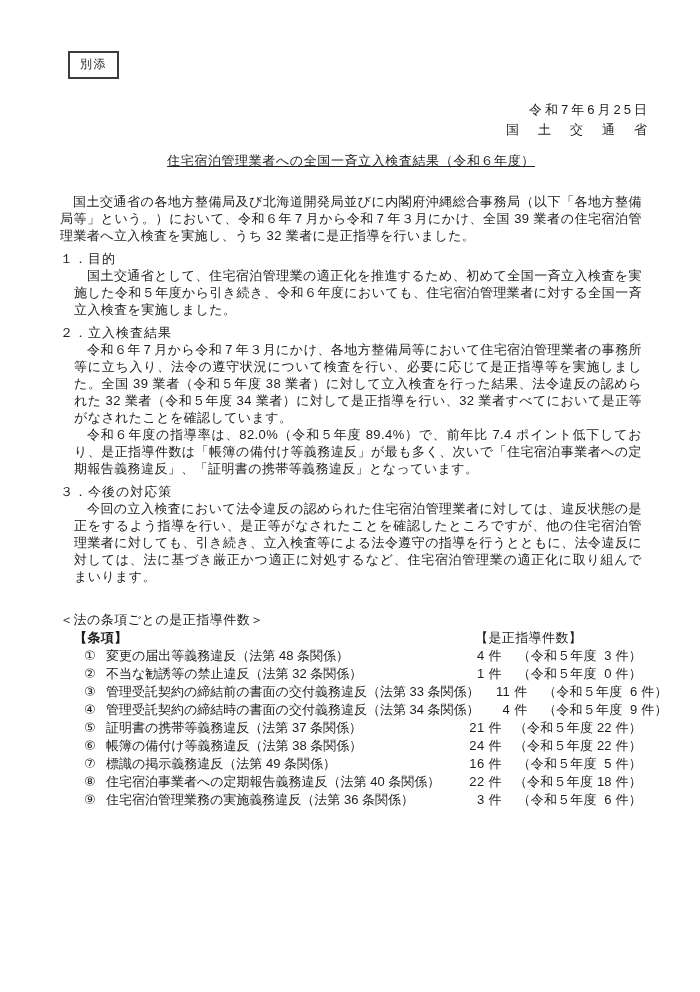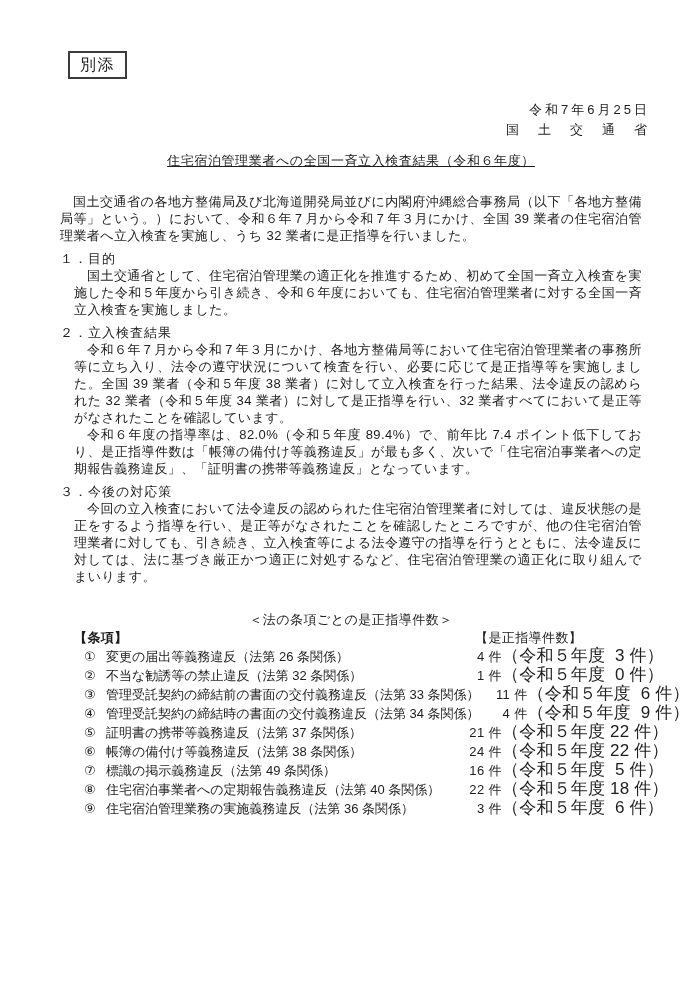--- a/index.html
+++ b/index.html
@@ -19,21 +19,21 @@
     letter-spacing: 0.4px;
     box-sizing: border-box;
     overflow: hidden;
   }
   .attachment-box {
     position: absolute;
     left: 68px;
     top: 51px;
     border: 2px solid #3c3c3c;
     padding: 3px 10px 4px;
-    font-size: 16px;
+    font-size: 12px;
     letter-spacing: 1.5px;
     background: #ffffff;
   }
   .header-right {
     position: absolute;
     top: 100px;
     right: 50px;
     text-align: right;
   }
   .doc-date {
@@ -72,21 +72,20 @@
     letter-spacing: 1px;
   }
   .sec-para {
     margin: 0 0 0 14px;
     text-indent: 13px;
     text-align: justify;
   }
   .list-title {
     margin-top: 26px;
     letter-spacing: 0.5px;
-    text-align: center;
   }
   .list-header {
     display: flex;
     margin-top: 1px;
     line-height: 18px;
   }
   .lh-left { margin-left: 14px; font-weight: bold; }
   .lh-right {
     margin-left: auto;
     width: 167px;
@@ -111,21 +110,21 @@
     flex: 0 0 48px;
     width: 48px;
     text-align: right;
     white-space: pre;
   }
   .vprev {
     flex: 0 0 140px;
     width: 140px;
     text-align: right;
     white-space: pre;
-    font-size: 17px;
+    font-size: 13px;
     letter-spacing: 0.2px;
   }
 </style>
 </head>
 <body>
 
 <div class="page">
 
   <div class="attachment-box">
     <span>別添</span>
@@ -160,21 +159,21 @@
 
     <div class="list-title">＜法の条項ごとの是正指導件数＞</div>
 
     <div class="list-header">
       <span class="lh-left">【条項】</span>
       <span class="lh-right">【是正指導件数】</span>
     </div>
 
     <div class="vrow">
       <span class="vnum">①</span>
-      <span class="vlabel">変更の届出等義務違反（法第 26 条関係）</span>
+      <span class="vlabel">変更の届出等義務違反（法第 48 条関係）</span>
       <span class="vcount">4 件</span>
       <span class="vprev">（令和５年度  3 件）</span>
     </div>
     <div class="vrow">
       <span class="vnum">②</span>
       <span class="vlabel">不当な勧誘等の禁止違反（法第 32 条関係）</span>
       <span class="vcount">1 件</span>
       <span class="vprev">（令和５年度  0 件）</span>
     </div>
     <div class="vrow">

